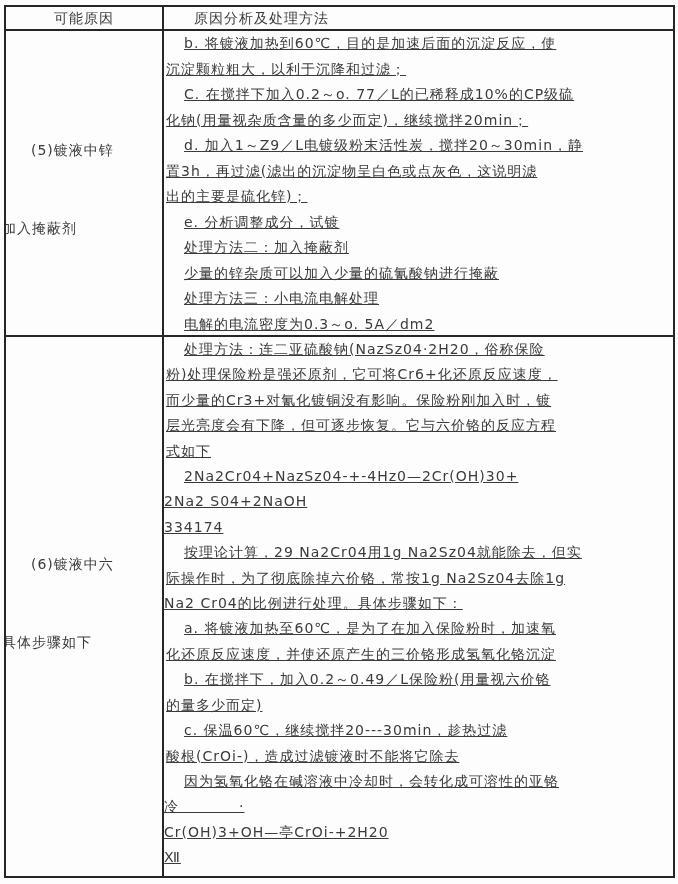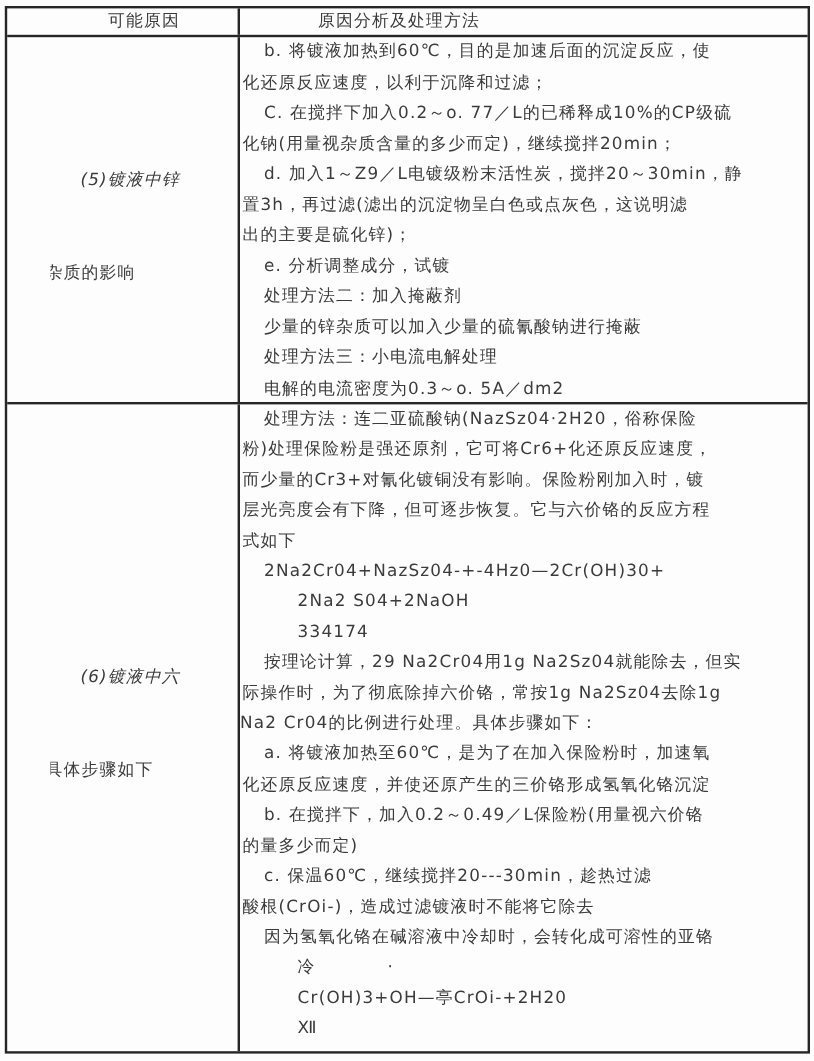--- a/index.html
+++ b/index.html
@@ -13,63 +13,63 @@
     position:absolute;left:4px;top:5px;width:671px;height:873px;
     box-sizing:border-box;border:2px solid #262626;
     display:flex;flex-direction:column;
     color:#3b3b3b;font-size:14px;letter-spacing:1px;
   }
   .row{display:flex;box-sizing:border-box;}
   .row.header{height:24px;border-bottom:2px solid #262626;}
   .row.r1{height:306px;border-bottom:2px solid #262626;}
   .row.r2{flex:1;}
   .cell{box-sizing:border-box;overflow:hidden;}
-  .cell.cause{width:158px;border-right:2px solid #262626;flex:0 0 auto;margin-left:36px;}
+  .cell.cause{width:158px;border-right:2px solid #262626;flex:0 0 auto;}
   .cell.analysis{flex:1;}
   .head-cause{display:flex;align-items:center;justify-content:center;line-height:22px;}
-  .head-analysis{display:flex;align-items:center;padding-left:65px;line-height:22px;}
+  .head-analysis{display:flex;align-items:center;padding-left:30px;line-height:22px;}
   .cause-wrap{height:100%;display:flex;flex-direction:column;justify-content:center;}
   .cause-block{line-height:26px;white-space:pre;}
   .r1 .cause-block{position:relative;top:6px;}
   .r2 .cause-block{position:relative;top:-4px;}
-  .cause-l1{padding-left:25px;font-style:italic;}
+  .cause-l1{padding-left:25px;}
   .cause-l2{margin-left:-4px;}
   .r1 .lines{line-height:25.5px;}
   .r2 .lines{line-height:25.4px;border-radius:14px;}
   .lines{padding-top:0;}
-  .tline{white-space:pre;overflow:hidden;}
+  .tline{white-space:pre;overflow:hidden;text-decoration:underline;}
   .i0{padding-left:2px;}
   .i1{}
   .i2{padding-left:20px;}
-  .i3{padding-left:48px;}
+  .i3{}
 </style>
 </head>
 <body>
 
 <div class="page">
   <div class="tbl">
 
     <div class="row header">
       <div class="cell cause head-cause">可能原因</div>
       <div class="cell analysis head-analysis">原因分析及处理方法</div>
     </div>
 
     <div class="row r1">
       <div class="cell cause">
         <div class="cause-wrap">
           <div class="cause-block">
             <div class="cause-l1">(5)镀液中锌</div>
-            <div class="cause-l2">杂质的影响</div>
+            <div class="cause-l2">加入掩蔽剂</div>
           </div>
         </div>
       </div>
       <div class="cell analysis lines">
 
       <div class="tline i2">b. 将镀液加热到60℃，目的是加速后面的沉淀反应，使</div>
-          <div class="tline i0">化还原反应速度，以利于沉降和过滤；</div>
+          <div class="tline i0">沉淀颗粒粗大，以利于沉降和过滤；</div>
           <div class="tline i2">C. 在搅拌下加入0.2～o. 77／L的已稀释成10%的CP级硫</div>
           <div class="tline i0">化钠(用量视杂质含量的多少而定)，继续搅拌20min；</div>
           <div class="tline i2">d. 加入1～Z9／L电镀级粉末活性炭，搅拌20～30min，静</div>
           <div class="tline i0">置3h，再过滤(滤出的沉淀物呈白色或点灰色，这说明滤</div>
           <div class="tline i0">出的主要是硫化锌)；</div>
           <div class="tline i2">e. 分析调整成分，试镀</div>
           <div class="tline i2">处理方法二：加入掩蔽剂</div>
           <div class="tline i2">少量的锌杂质可以加入少量的硫氰酸钠进行掩蔽</div>
           <div class="tline i2">处理方法三：小电流电解处理</div>
           <div class="tline i2">电解的电流密度为0.3～o. 5A／dm2</div>

